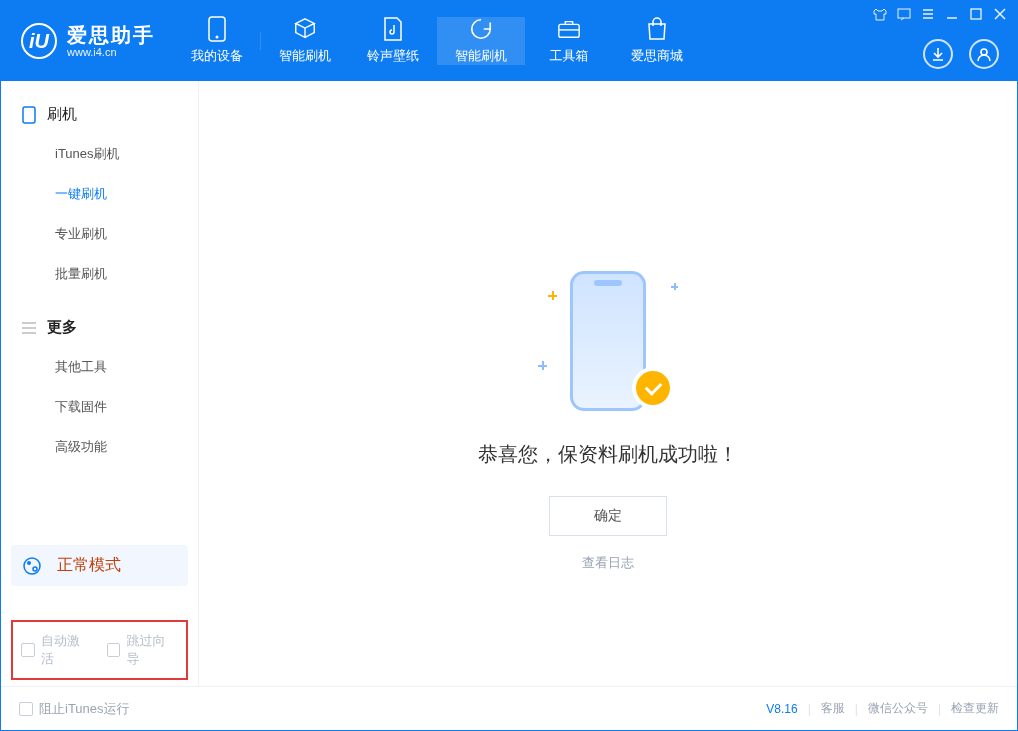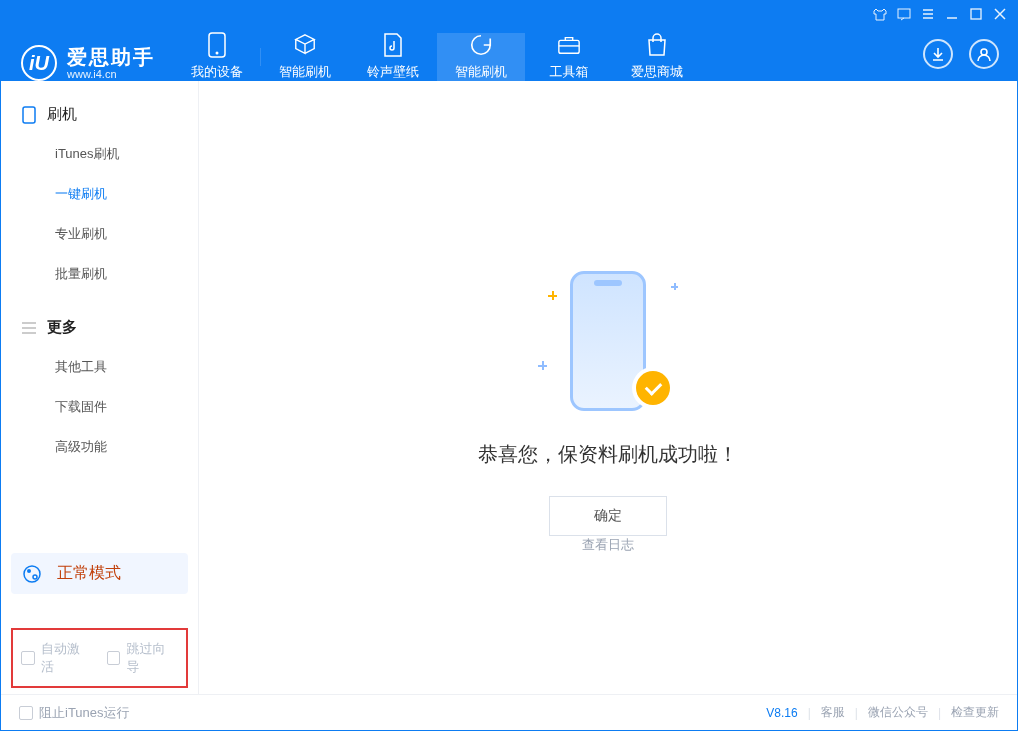--- a/index.html
+++ b/index.html
@@ -1,20 +1,20 @@
 <!DOCTYPE html>
 <html><head>
 <meta charset="utf-8">
 <style>
   * { box-sizing: border-box; margin: 0; padding: 0; }
   body { font-family: "Microsoft YaHei", sans-serif; background: #fff; }
   .window { width: 1018px; height: 731px; border: 1px solid #0d7cf2; display: flex; flex-direction: column; background: #fff; }
   
   
-  .header { height: 80px; background: linear-gradient(to right, #0d7cf2, #0d7cf2); display: flex; align-items: flex-end; position: relative; }
+  .header { height: 80px; background: linear-gradient(to right, #0d7cf2, #0d7cf2); display: flex; align-items: center; position: relative; }
   .logo-area { display: flex; align-items: center; padding: 0 18px 0 20px; color: #fff; gap: 10px; }
   .logo-circle { width: 36px; height: 36px; border: 2px solid #fff; border-radius: 50%; display: flex; align-items: center; justify-content: center; font-weight: bold; font-size: 20px; font-style: italic; }
   .logo-text { display: flex; flex-direction: column; line-height: 1.1; }
   .logo-text .title { font-size: 20px; font-weight: bold; letter-spacing: 2px; }
   .logo-text .sub { font-size: 11px; opacity: 0.9; }
   
   .nav { display: flex; align-items: stretch; }
   .nav-item { width: 88px; display: flex; flex-direction: column; align-items: center; justify-content: center; color: #fff; font-size: 13px; gap: 6px; cursor: pointer; position: relative; }
   .nav-item.active { background: rgba(255,255,255,0.15); }
   .nav-item.sep::after { content:""; position:absolute; right:0; top:15px; bottom:15px; width:1px; background: rgba(255,255,255,0.15);}
@@ -54,25 +54,25 @@
   .badge::after { content:""; width:12px; height:7px; border-left:3px solid #fff; border-bottom:3px solid #fff; transform:rotate(-45deg); margin-top:-3px;}
   .sparkle { position:absolute; width:9px; height:9px; }
   .sparkle::before, .sparkle::after { content:""; position:absolute; background:currentColor; }
   .sparkle::before { left:0; right:0; top:40%; height:2px;}
   .sparkle::after { top:0; bottom:0; left:40%; width:2px;}
   .s1 { left:10px; top:20px; color:#ffb400;}
   .s2 { left:0px; top:90px; color:#8fbcff;}
   .s3 { right:0px; top:12px; color:#8fbcff; width:7px; height:7px;}
   
   .msg { font-size:20px; color:#333; margin-bottom: 28px; }
-  .ok-btn { border:1px solid #dbe1ea; background:#fff; padding: 10px 44px; font-size:14px; color:#555; cursor:pointer; }
+  .ok-btn { border:1px solid #dbe1ea; background:#fff; padding: 10px 44px; font-size:14px; color:#555; cursor:pointer; margin-bottom:18px;}
   .loglink { color:#9aa3b2; font-size:13px; cursor:pointer; }
   
   
-  .footer { height:36px; border-top:1px solid #eef0f4; display:flex; align-items:center; padding:0 18px; font-size:12px; color:#9aa3b2; gap:10px;}
+  .footer { height:44px; border-top:1px solid #eef0f4; display:flex; align-items:center; padding:0 18px; font-size:12px; color:#9aa3b2; gap:10px;}
   .footer .spacer { flex:1;}
   .footer .flink { cursor:pointer; }
   .footer .divider { color:#dfe3ea; }
   
   svg { display:block; }
 </style>
 </head>
 <body>
 
 <div class="window">

